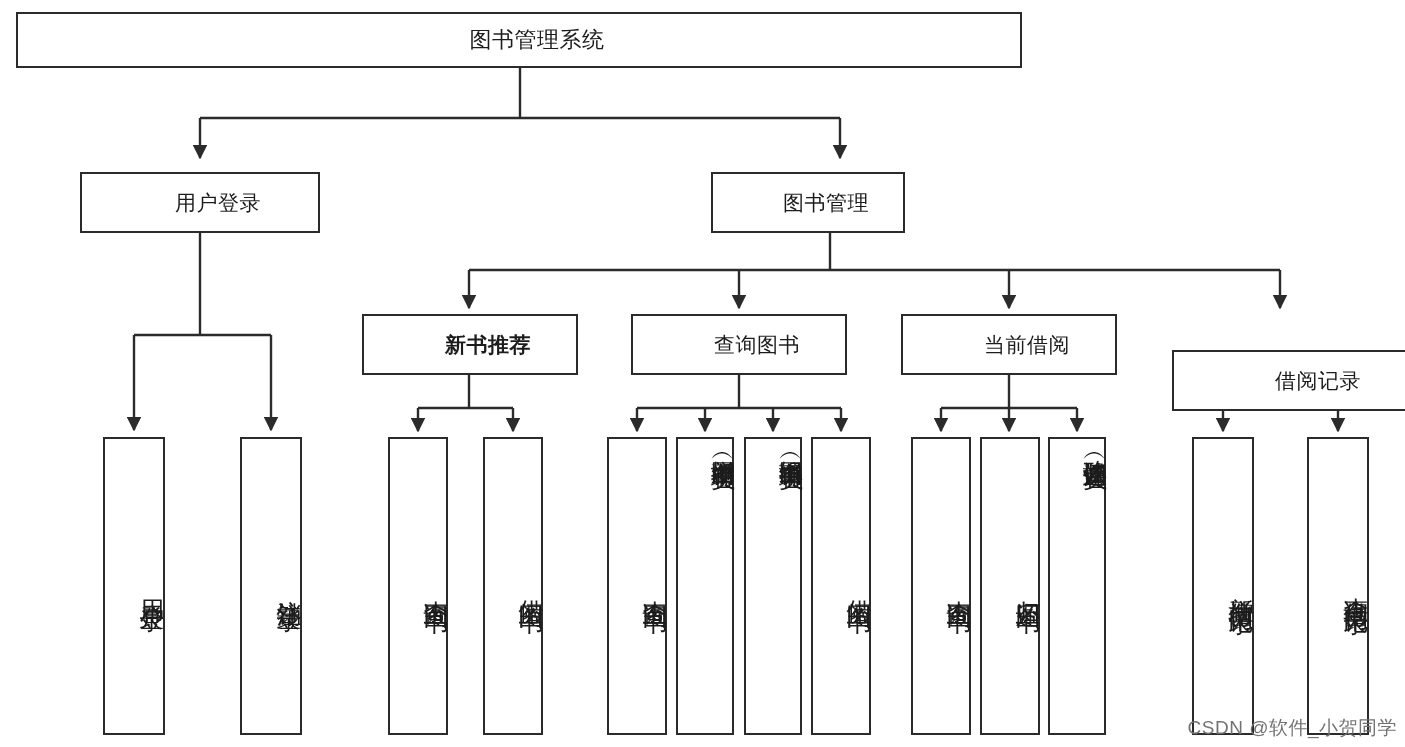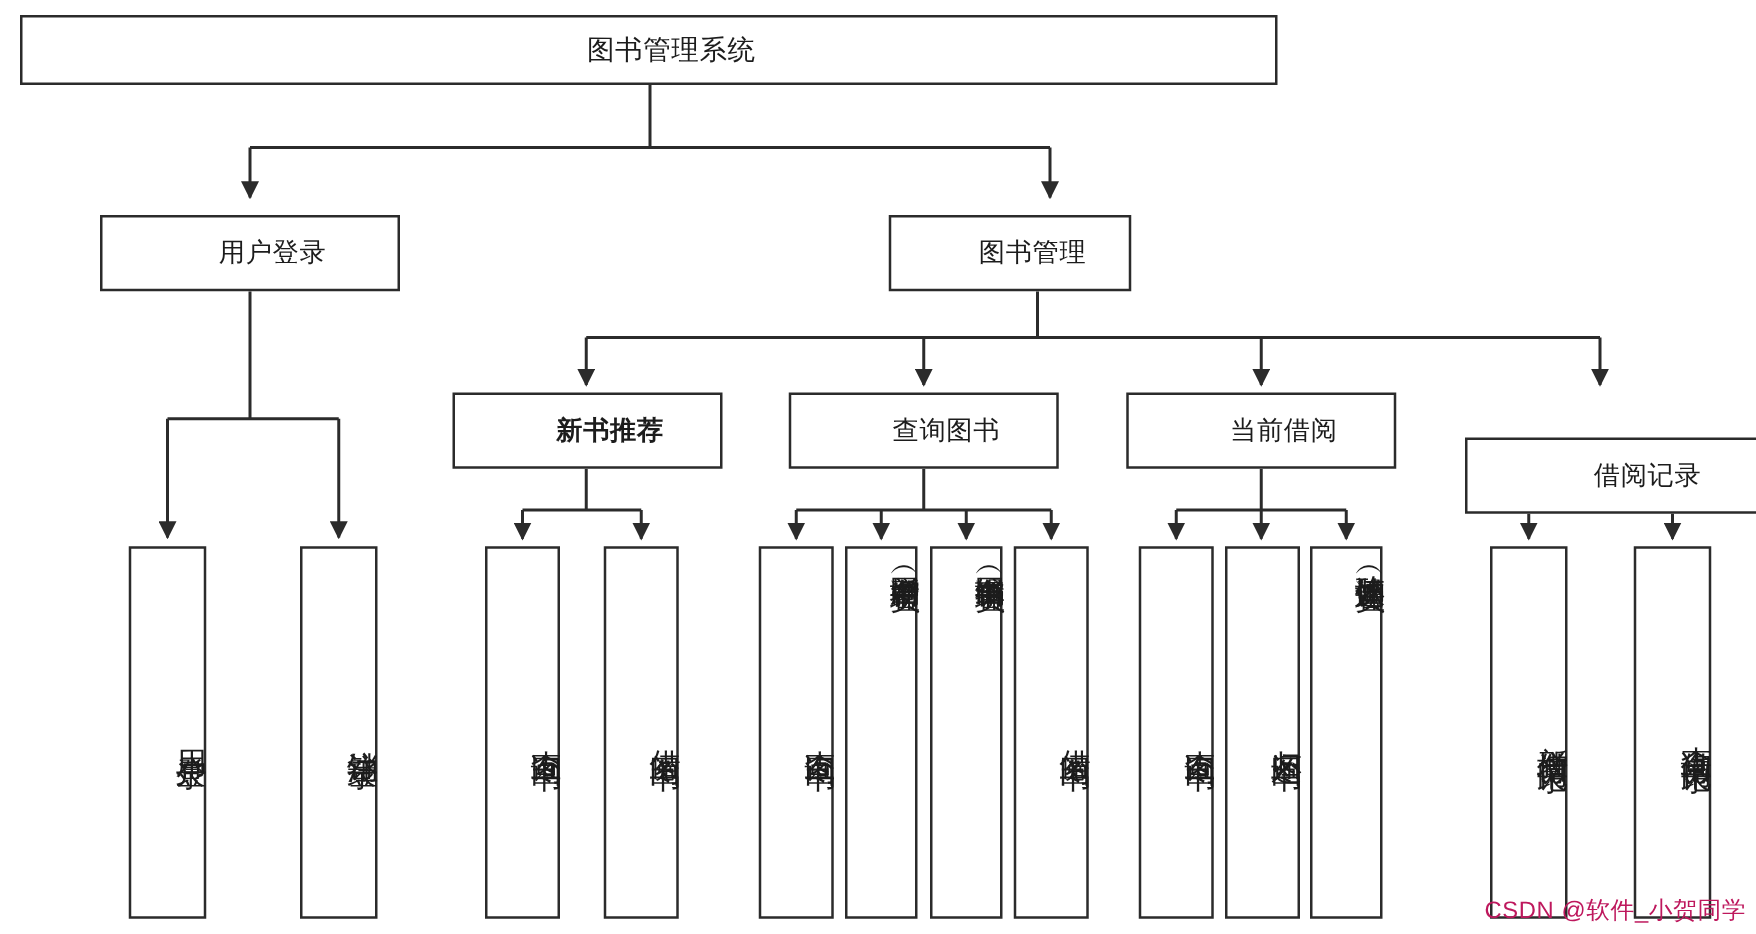--- a/index.html
+++ b/index.html
@@ -69,21 +69,21 @@
   }
   .node.vert.mid {
     align-items: center;
     padding-top: 0;
   }
   .watermark {
     position: absolute;
     right: 8px;
     bottom: 6px;
     font-size: 19px;
-    color: #be185d;
+    color: #737373;
     white-space: nowrap;
     letter-spacing: 0.5px;
   }
 </style>
 </head>
 <body>
 
 <div id="canvas">
 
   <svg class="wires" viewBox="0 0 1405 747">

